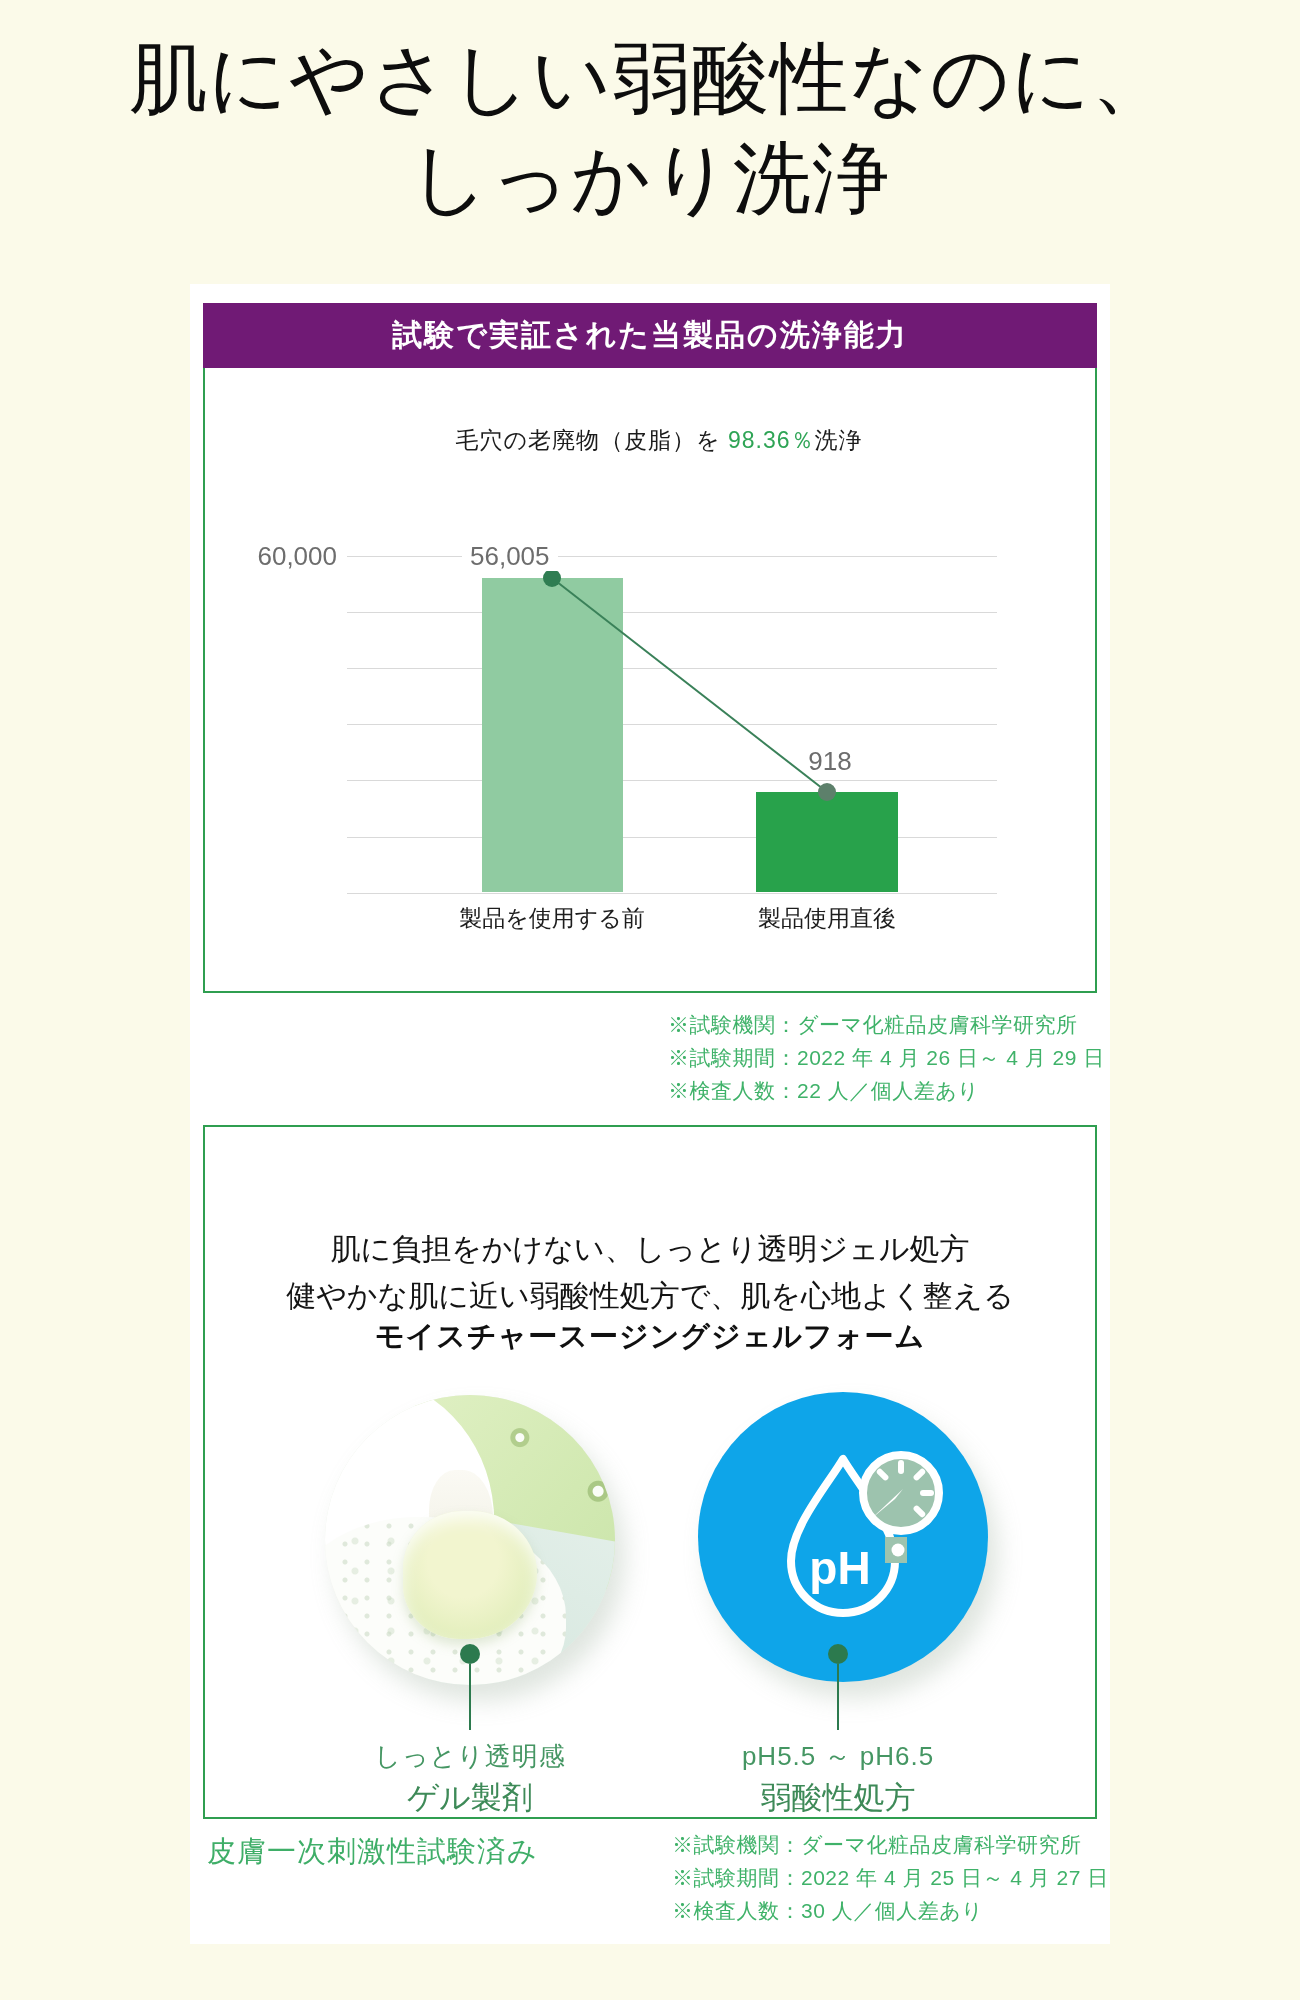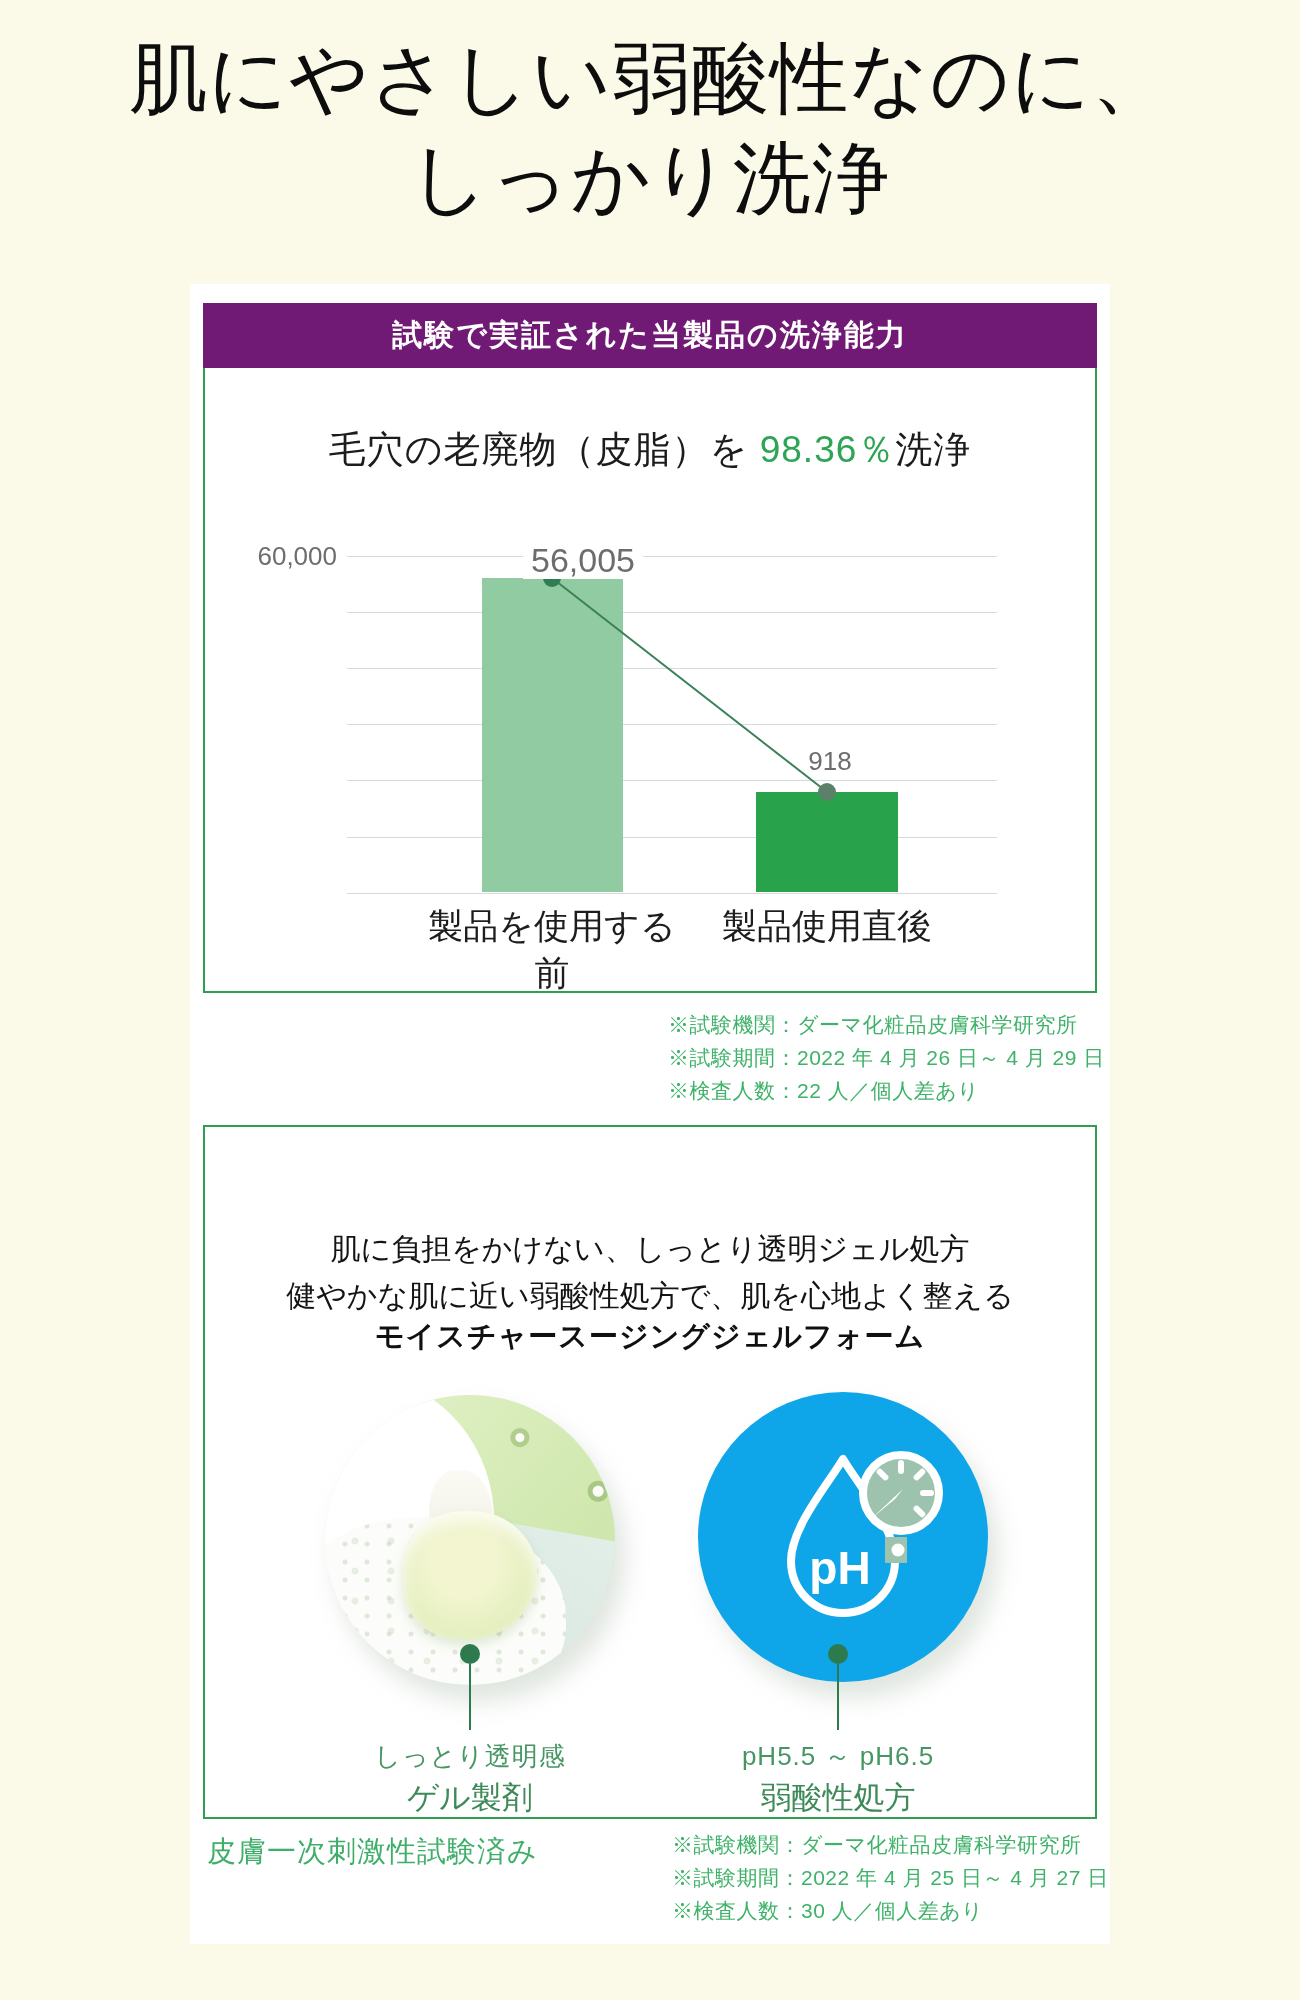--- a/index.html
+++ b/index.html
@@ -21,35 +21,35 @@
 
   
   .card{background:#fff;border:2px solid #2f9e50;box-sizing:border-box;}
   .card1{left:203px;top:303px;width:894px;height:690px;}
   .card2{left:203px;top:1125px;width:894px;height:694px;}
   .banner{position:absolute;left:-2px;top:-2px;width:894px;height:65px;background:#701a75;
     display:flex;align-items:center;justify-content:center;
     color:#fff;font-size:30px;font-weight:700;letter-spacing:2px;}
 
   
-  .chart-title{position:absolute;left:0;top:120px;width:890px;text-align:center;
-    font-size:37px;color:#1c1c1c;font-weight:500;letter-spacing:1px;}
+  .chart-title{position:absolute;left:9px;top:120px;width:890px;text-align:center;
+    font-size:23px;color:#1c1c1c;font-weight:500;letter-spacing:1px;}
   .chart-title .hl{color:#2ea455;}
   .grid{position:absolute;left:142px;top:251px;width:650px;height:338px;}
   .gl{position:absolute;left:0;width:650px;height:1px;background:#d9d9d9;}
   .bar{position:absolute;}
   .bar-light{left:277px;top:273px;width:141px;height:314px;background:#90cba1;}
   .bar-dark{left:551px;top:487px;width:142px;height:100px;background:#28a24b;}
   .connector{position:absolute;left:0;top:0;pointer-events:none;}
   .y-label{position:absolute;left:24px;top:236px;width:108px;text-align:right;
     font-size:26px;color:#6d6d6d;}
-  .v-label1{position:absolute;left:257px;top:236px;width:181px;text-align:right;font-size:34px;color:#6d6d6d;}
+  .v-label1{position:absolute;left:257px;top:236px;width:181px;text-align:left;font-size:26px;color:#6d6d6d;}
   .v-label1 span{background:#fff;padding:0 8px;}
   .v-label2{position:absolute;left:565px;top:441px;width:120px;text-align:center;font-size:26px;color:#6d6d6d;}
-  .x-label{position:absolute;top:598px;width:280px;text-align:center;font-size:35px;color:#1d1d1d;}
+  .x-label{position:absolute;top:598px;width:280px;text-align:center;font-size:23px;color:#1d1d1d;}
   .xl1{left:207px;} .xl2{left:482px;}
 
   
   .footnotes{font-size:21px;color:#3fb269;line-height:33px;letter-spacing:.5px;}
   .fn1{left:668px;top:1008px;}
   .fn2{left:672px;top:1828px;}
   .skin-test{left:207px;top:1832px;font-size:29px;color:#3fae68;font-weight:500;letter-spacing:1px;}
 
   
   .body-serif{position:absolute;left:0;width:890px;text-align:center;

